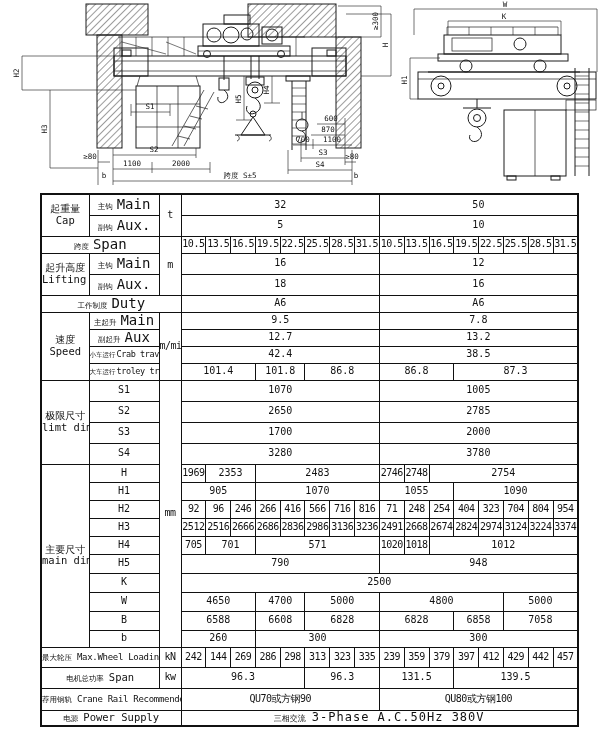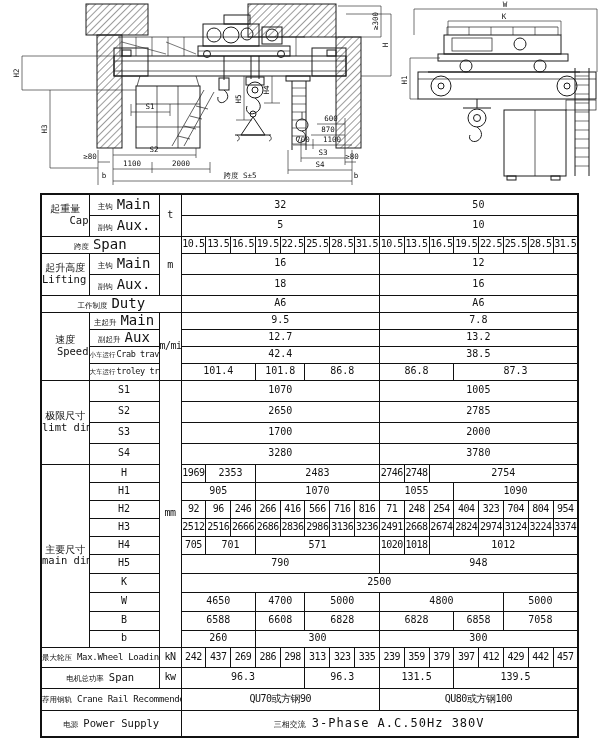--- a/index.html
+++ b/index.html
@@ -15,21 +15,21 @@
   .heading .en{font-family:"DejaVu Sans Mono",monospace;letter-spacing:1px;}
   table.spec{border-collapse:collapse;table-layout:fixed;margin-left:40px;width:537px;
              border:2px solid #111;}
   table.spec td{border:1px solid #111;padding:0;text-align:center;vertical-align:middle;
                 font-family:"DejaVu Sans Mono","DejaVu Sans",monospace;
                 font-size:10px;line-height:1.05;white-space:nowrap;overflow:hidden;}
   td .zh{font-size:8px;font-family:"DejaVu Sans",sans-serif;}
   td .en{font-size:14px;}
   td.c-grp{white-space:normal;}
   td.c-grp .zh{display:block;font-size:10px;text-align:center;}
-  td.c-grp .en{display:block;font-size:10.5px;line-height:1.05;text-align:right;}
+  td.c-grp .en{display:block;font-size:10.5px;line-height:1.05;}
   td.c-sub{text-align:left;padding-left:3px;}
   td.c-sub .zh{margin-right:4px;font-size:7.5px;}
   td.c-tiny .zh{font-size:6.5px;margin-right:1px;}
   td.c-tiny .en{font-size:8.5px;letter-spacing:-.4px;}
   td.c-bot{text-align:left;padding-left:4px;}
   td.c-bot .zh{margin-right:5px;font-size:7.5px;}
   td.c-bot .en{font-size:10.5px;}
   td.sm2 .en{font-size:9px;letter-spacing:-.3px;}
   td.c-pow .zh{margin-right:6px;}
   td.c-pow .en{font-size:12px;letter-spacing:1px;}
@@ -504,21 +504,21 @@
         <tr style="height: 17px;">
           <td class="c-sub">b</td>
           <td colspan="3">260</td>
           <td colspan="5">300</td>
           <td colspan="8">300</td>
         </tr>
         <tr style="height: 20px;">
           <td colspan="2" class="c-bot sm2"><span class="zh">最大轮压</span><span class="en">Max.Wheel Loading</span></td>
           <td class="c-unit">kN</td>
           <td class="sz9">242</td>
-          <td class="sz9">437</td>
+          <td class="sz9">144</td>
           <td class="sz9">269</td>
           <td class="sz9">286</td>
           <td class="sz9">298</td>
           <td class="sz9">313</td>
           <td class="sz9">323</td>
           <td class="sz9">335</td>
           <td class="sz9">239</td>
           <td class="sz9">359</td>
           <td class="sz9">379</td>
           <td class="sz9">397</td>
@@ -533,20 +533,20 @@
           <td colspan="5">96.3</td>
           <td colspan="3">96.3</td>
           <td colspan="3">131.5</td>
           <td colspan="5">139.5</td>
         </tr>
         <tr style="height: 22px;">
           <td colspan="3" class="c-bot sm2"><span class="zh">荐用钢轨</span><span class="en">Crane Rail Recommended</span></td>
           <td colspan="8" class="sz95">QU70或方钢90</td>
           <td colspan="8" class="sz95">QU80或方钢100</td>
         </tr>
-        <tr style="height: 27px;">
+        <tr style="height: 16px;">
           <td colspan="3" class="c-bot"><span class="zh">电源</span><span class="en">Power Supply</span></td>
           <td colspan="16" class="c-pow"><span class="zh">三相交流</span><span class="en">3-Phase A.C.50Hz 380V</span></td>
         </tr>
       </tbody>
   </table>
 
 </div>
 
 </body></html>

